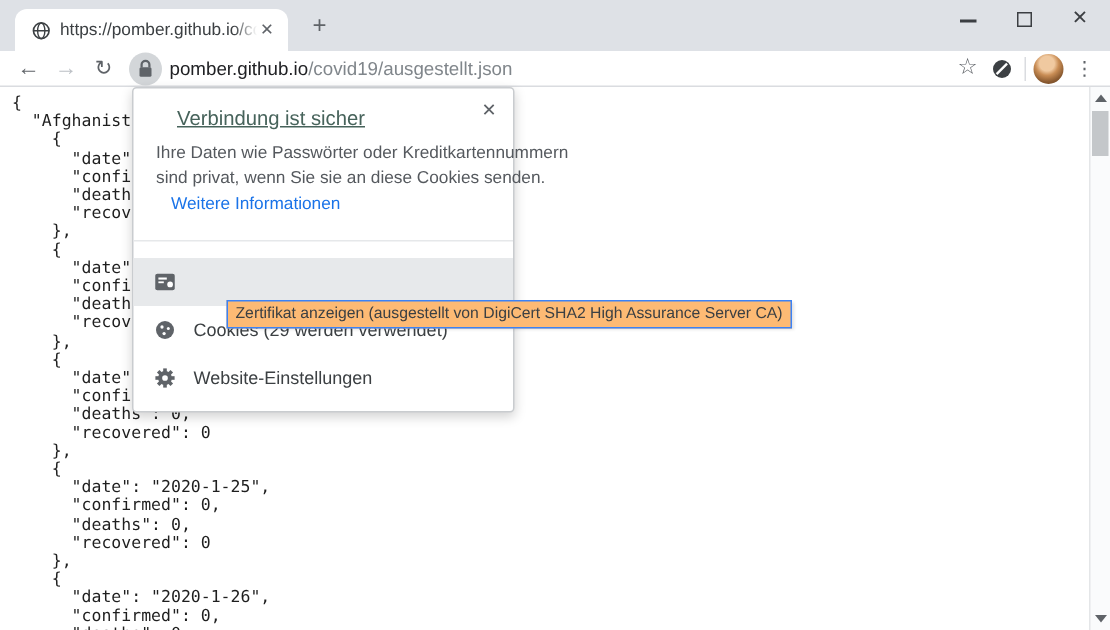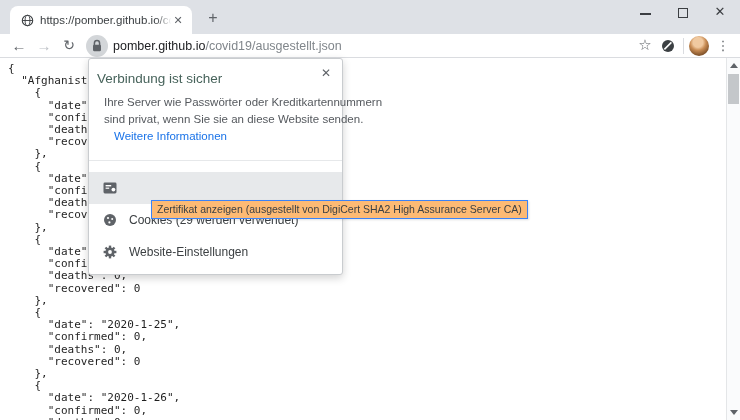--- a/index.html
+++ b/index.html
@@ -53,21 +53,21 @@
        border-bottom:5px solid #5f6368;}
   .sb-thumb{position:absolute;top:16px;left:1px;width:11px;height:30px;background:#c4c7ca;}
   .sb-down{position:absolute;bottom:5px;left:3px;width:0;height:0;
        border-left:4px solid transparent;border-right:4px solid transparent;
        border-top:5px solid #5f6368;}
   
   .popup{position:absolute;left:88px;top:58px;width:253px;height:215px;background:#fff;
        border:1px solid #c9cccf;border-radius:3px;box-shadow:0 3px 8px rgba(0,0,0,.18);z-index:5;}
   .popup-close{position:absolute;right:9px;top:7px;width:14px;height:14px;font-size:12px;
        line-height:14px;text-align:center;color:#5f6368;cursor:pointer;}
-  .popup-title{position:absolute;left:8px;top:12px;font-size:13.5px;color:#47635b;}
+  .popup-title{position:absolute;left:29px;top:12px;font-size:13.5px;color:#47635b;text-decoration:underline;}
   .popup-body1{position:absolute;left:15px;top:37px;font-size:11.5px;color:#55595e;white-space:nowrap;}
   .popup-body2{position:absolute;left:15px;top:54px;font-size:11.5px;color:#55595e;white-space:nowrap;}
   .popup-link{position:absolute;left:25px;top:71px;font-size:11.5px;color:#1a73e8;cursor:pointer;}
   .popup-div{position:absolute;left:0;right:0;top:101px;height:1px;background:#e6e8ea;}
   .mrow{position:absolute;left:0;right:0;height:32px;cursor:pointer;}
   .mrow.hl{background:#e7e9eb;}
   .mrow .mico{position:absolute;left:14px;top:9px;width:14px;height:14px;}
   .mrow .mlabel{position:absolute;left:40px;top:0;line-height:32px;font-size:12px;color:#3c4043;
        white-space:nowrap;}
   .r1{top:113px;} .r2{top:145px;} .r3{top:177px;}
@@ -152,22 +152,22 @@
     <div class="sb">
       <span class="sb-up"></span>
       <span class="sb-thumb"></span>
       <span class="sb-down"></span>
     </div>
   </div>
 
   <div class="popup">
     <span class="popup-close">✕</span>
     <div class="popup-title">Verbindung ist sicher</div>
-    <div class="popup-body1">Ihre Server wie Passwörter oder Kreditkartennummern</div>
-    <div class="popup-body2">sind privat, wenn Sie sie an diese Website senden.</div>
+    <div class="popup-body1">Ihre Daten wie Passwörter oder Kreditkartennummern</div>
+    <div class="popup-body2">sind privat, wenn Sie sie an diese Cookies senden.</div>
     <div class="popup-link">Weitere Informationen</div>
     <div class="popup-div"></div>
 
     <div class="mrow hl r1">
       <svg class="mico" viewBox="0 0 14 14">
         <rect x="0.5" y="1.5" width="13" height="11" rx="1.4" fill="#5f6368"></rect>
         <rect x="2.6" y="4" width="5.6" height="1.4" fill="#fff"></rect>
         <rect x="2.6" y="6.6" width="3.6" height="1.2" fill="#fff"></rect>
         <circle cx="10.4" cy="8.6" r="1.9" fill="#fff"></circle>
       </svg>

